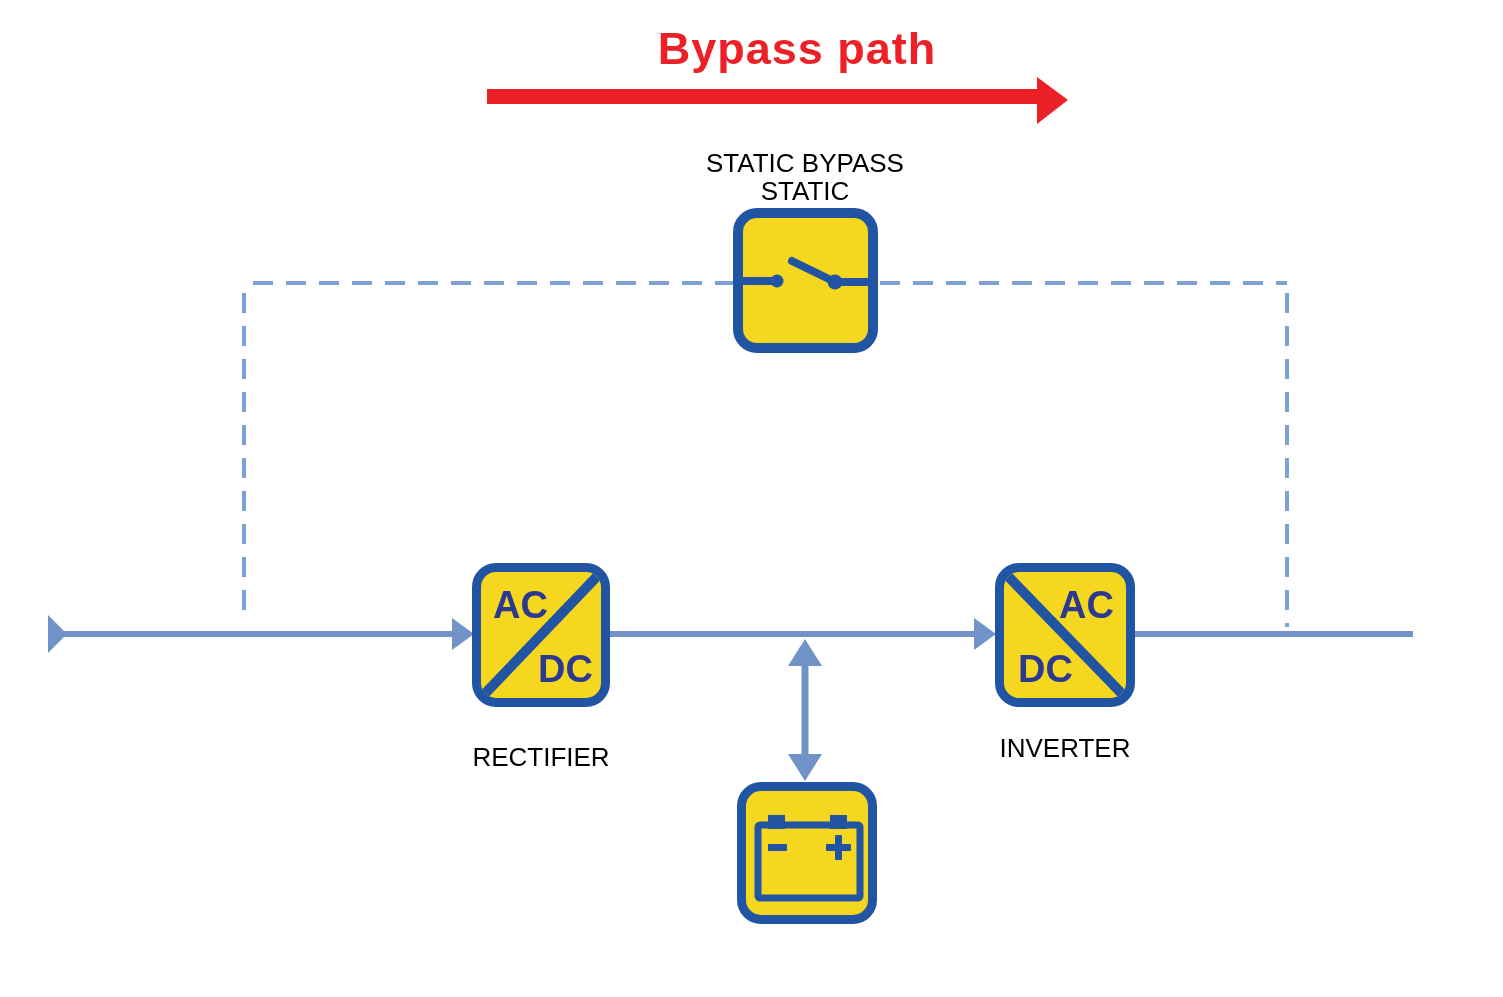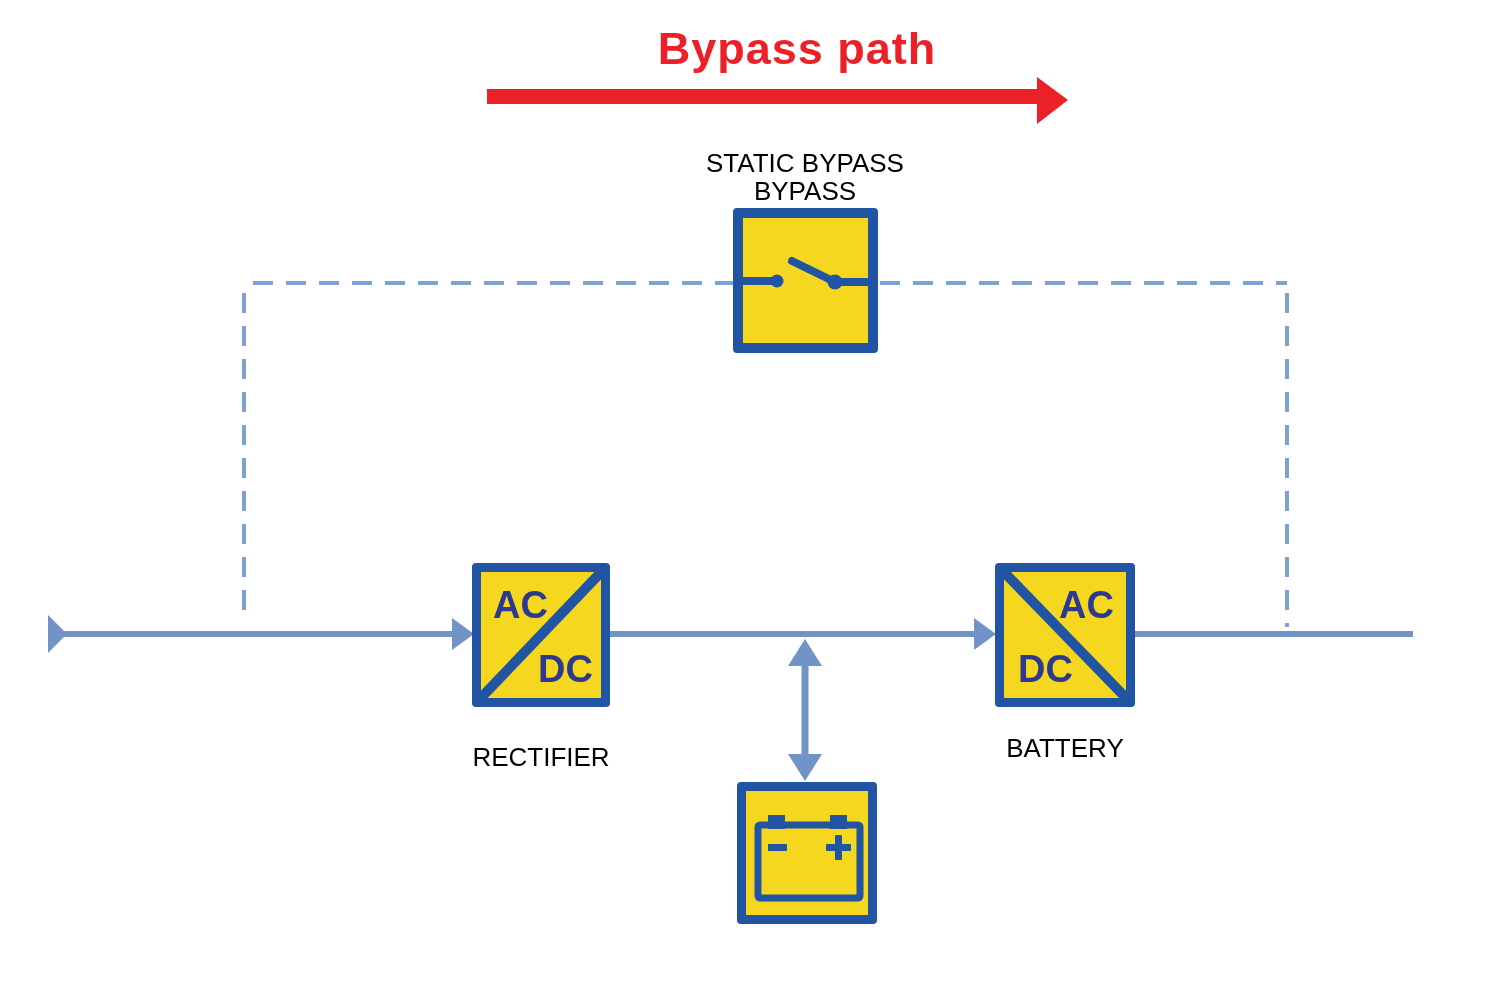--- a/index.html
+++ b/index.html
@@ -21,21 +21,21 @@
   .title{
     position:absolute;left:493px;top:24px;width:608px;
     text-align:center;font-size:45px;font-weight:bold;letter-spacing:1px;
     color:var(--accent-red,#EC2027);line-height:50px;
   }
   
   .node{
     position:absolute;box-sizing:border-box;
     background:var(--component-fill-yellow,#F4D71E);
     border:9px solid var(--component-border-blue,#2155A4);
-    border-radius:4px;overflow:hidden;text-decoration:underline;
+    border-radius:24px;overflow:hidden;text-decoration:underline;
   }
   .node svg{position:absolute;left:0;top:0;width:100%;height:100%;}
   .node .blue-shape{fill:var(--component-border-blue,#2155A4);stroke:none;}
   .node .blue-stroke{stroke:var(--component-border-blue,#2155A4);fill:none;}
   .corner-text{
     position:absolute;font-size:38px;font-weight:bold;line-height:1;
     color:var(--component-text-navy,#2B3990);
   }
   
   .node-label{
@@ -76,21 +76,21 @@
       <line class="wire-thick" x1="805" y1="660" x2="805" y2="759"></line>
       <polygon class="wire-head" points="805,639 822,666 788,666"></polygon>
       <polygon class="wire-head" points="805,781 822,754 788,754"></polygon>
     </g>
   </svg>
 
   <div class="title">Bypass path</div>
 
   <div class="node-label" style="left:655px;top:141px;">
     <span>STATIC BYPASS</span>
-    <span>BYPASS</span>
+    <span>STATIC</span>
   </div>
   <div class="node" style="left:733px;top:208px;width:145px;height:145px;border-width:10px;">
     <svg viewBox="0 0 125 125">
       <line class="blue-stroke" stroke-width="8" x1="0" y1="63" x2="34" y2="63"></line>
       <circle class="blue-shape" cx="34" cy="63" r="6.5"></circle>
       <line class="blue-stroke" stroke-width="8" stroke-linecap="round" x1="49" y1="43" x2="92" y2="64"></line>
       <circle class="blue-shape" cx="92" cy="64" r="7.5"></circle>
       <line class="blue-stroke" stroke-width="8" x1="92" y1="64" x2="125" y2="64"></line>
     </svg>
   </div>
@@ -104,21 +104,21 @@
   </div>
   <div class="node-label" style="left:391px;top:735px;">RECTIFIER</div>
 
   <div class="node" style="left:995px;top:563px;width:140px;height:144px;">
     <svg viewBox="0 0 122 126">
       <line class="blue-stroke" stroke-width="10" x1="-4" y1="-4" x2="126" y2="130"></line>
     </svg>
     <span class="corner-text" style="right:12px;top:14px;">AC</span>
     <span class="corner-text" style="left:14px;bottom:10px;">DC</span>
   </div>
-  <div class="node-label" style="left:915px;top:726px;">BATTERY</div>
+  <div class="node-label" style="left:915px;top:726px;">INVERTER</div>
 
   <div class="node" style="left:737px;top:782px;width:140px;height:142px;">
     <svg viewBox="0 0 122 124">
       <rect class="blue-shape" x="22" y="24" width="17" height="14"></rect>
       <rect class="blue-shape" x="84" y="24" width="17" height="14"></rect>
       <rect class="blue-stroke" stroke-width="7" x="12" y="34" width="102" height="73" rx="2"></rect>
       <rect class="blue-shape" x="22" y="53" width="19" height="7" rx="1"></rect>
       <rect class="blue-shape" x="80" y="53" width="25" height="7" rx="1"></rect>
       <rect class="blue-shape" x="89" y="44" width="7" height="25" rx="1"></rect>
     </svg>

